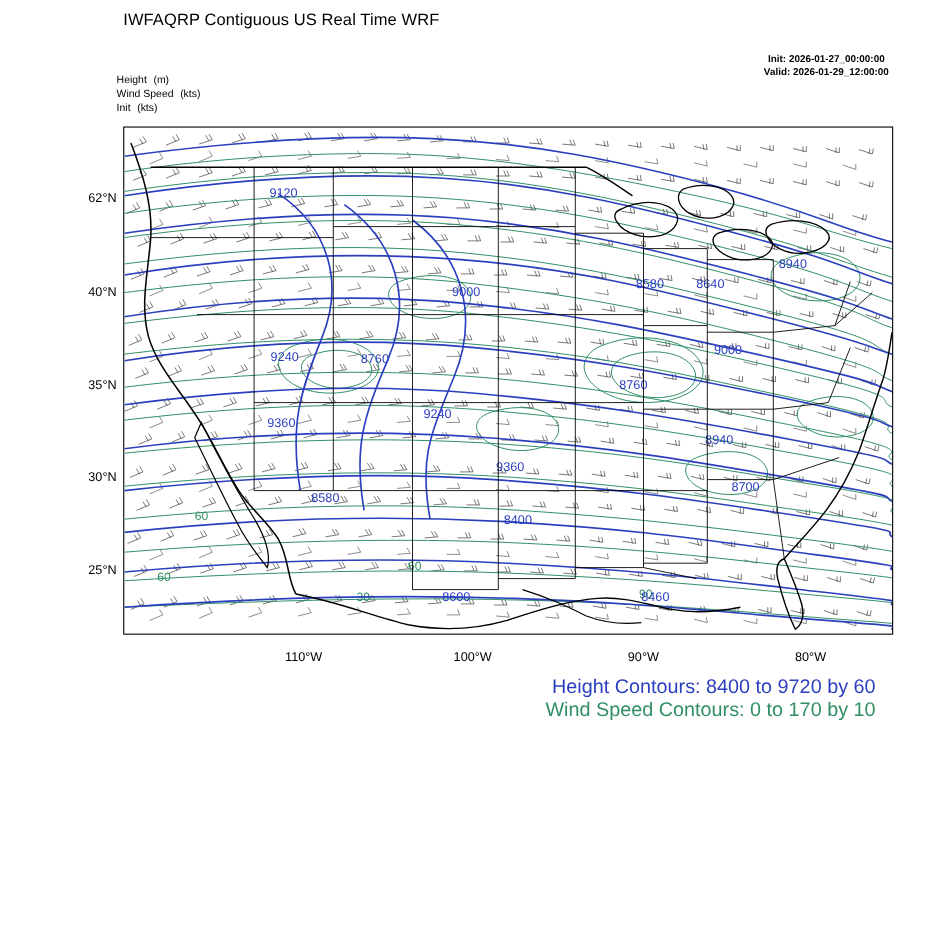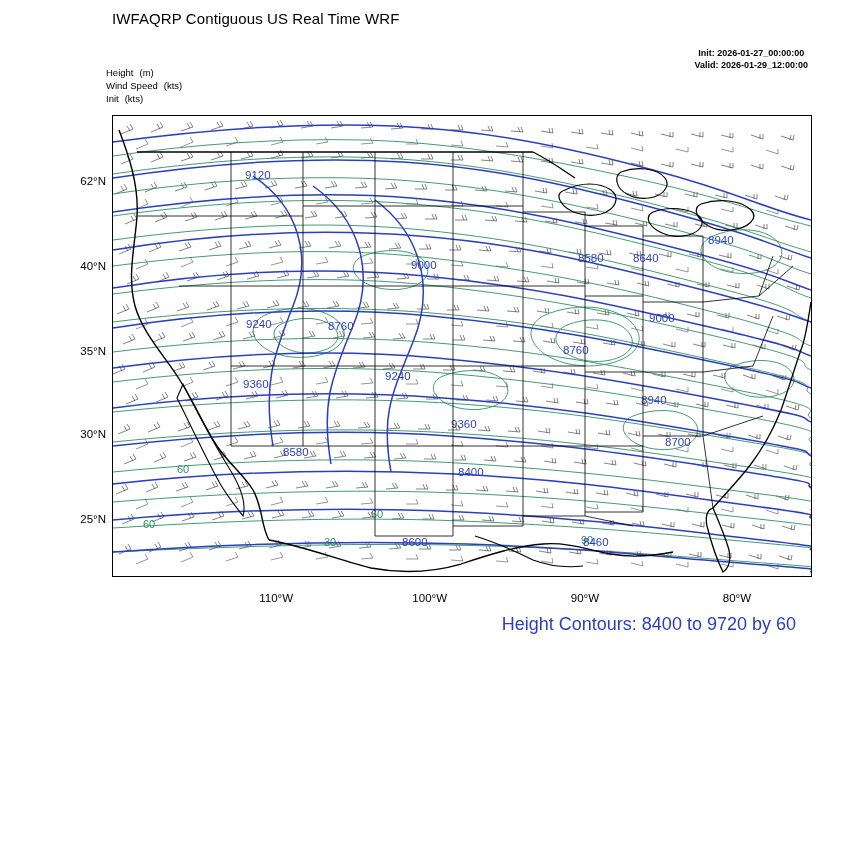--- a/index.html
+++ b/index.html
@@ -816,15 +816,16 @@
             <path d="M646 180 L 680 150"></path>
             <path d="M590 320 L 650 300"></path>
           </g>
         </g>
 
       </g>
     </svg>
   </div>
 
   <div class="contour-note note-height">Height Contours: 8400 to 9720 by 60</div>
+  <div class="contour-note note-wind">Wind Speed Contours: 0 to 170 by 10</div>
 
 
 </div>
 
 </body></html>

